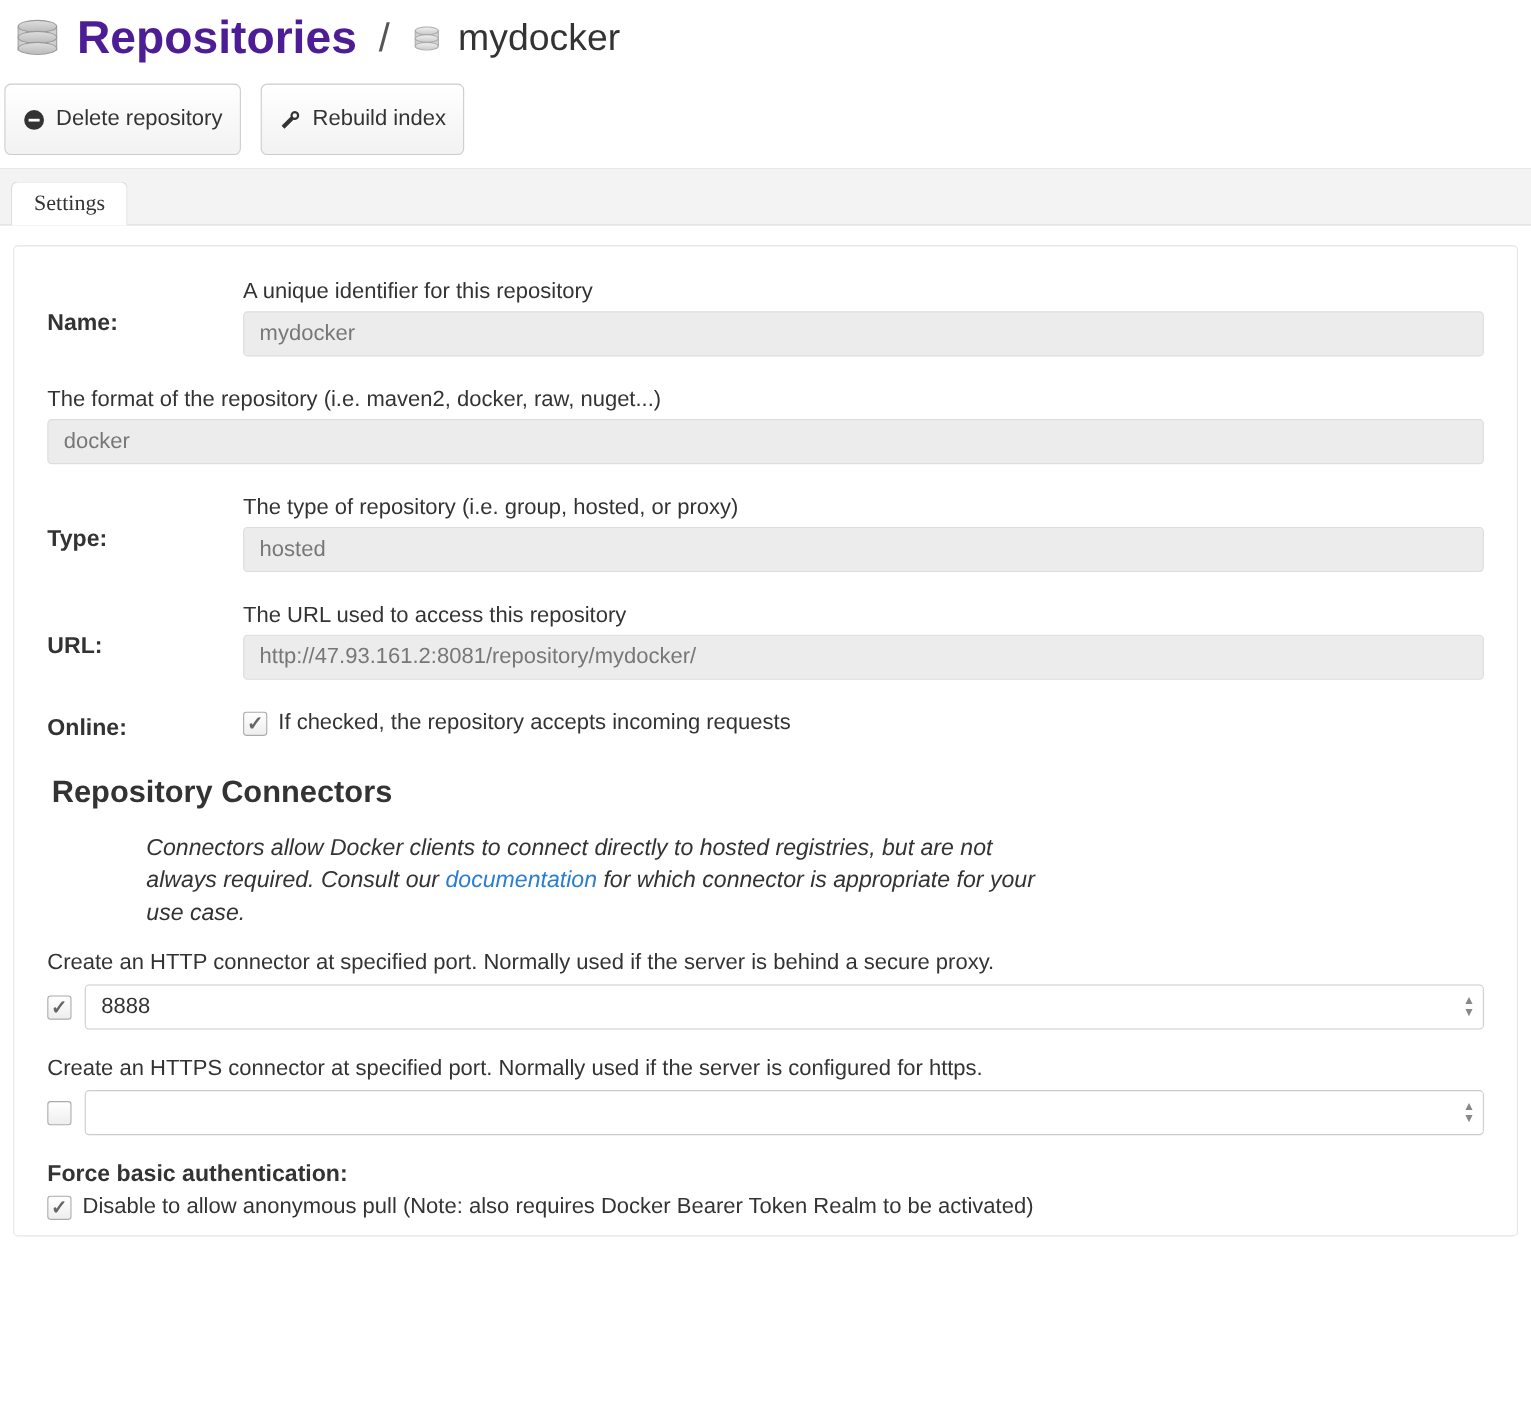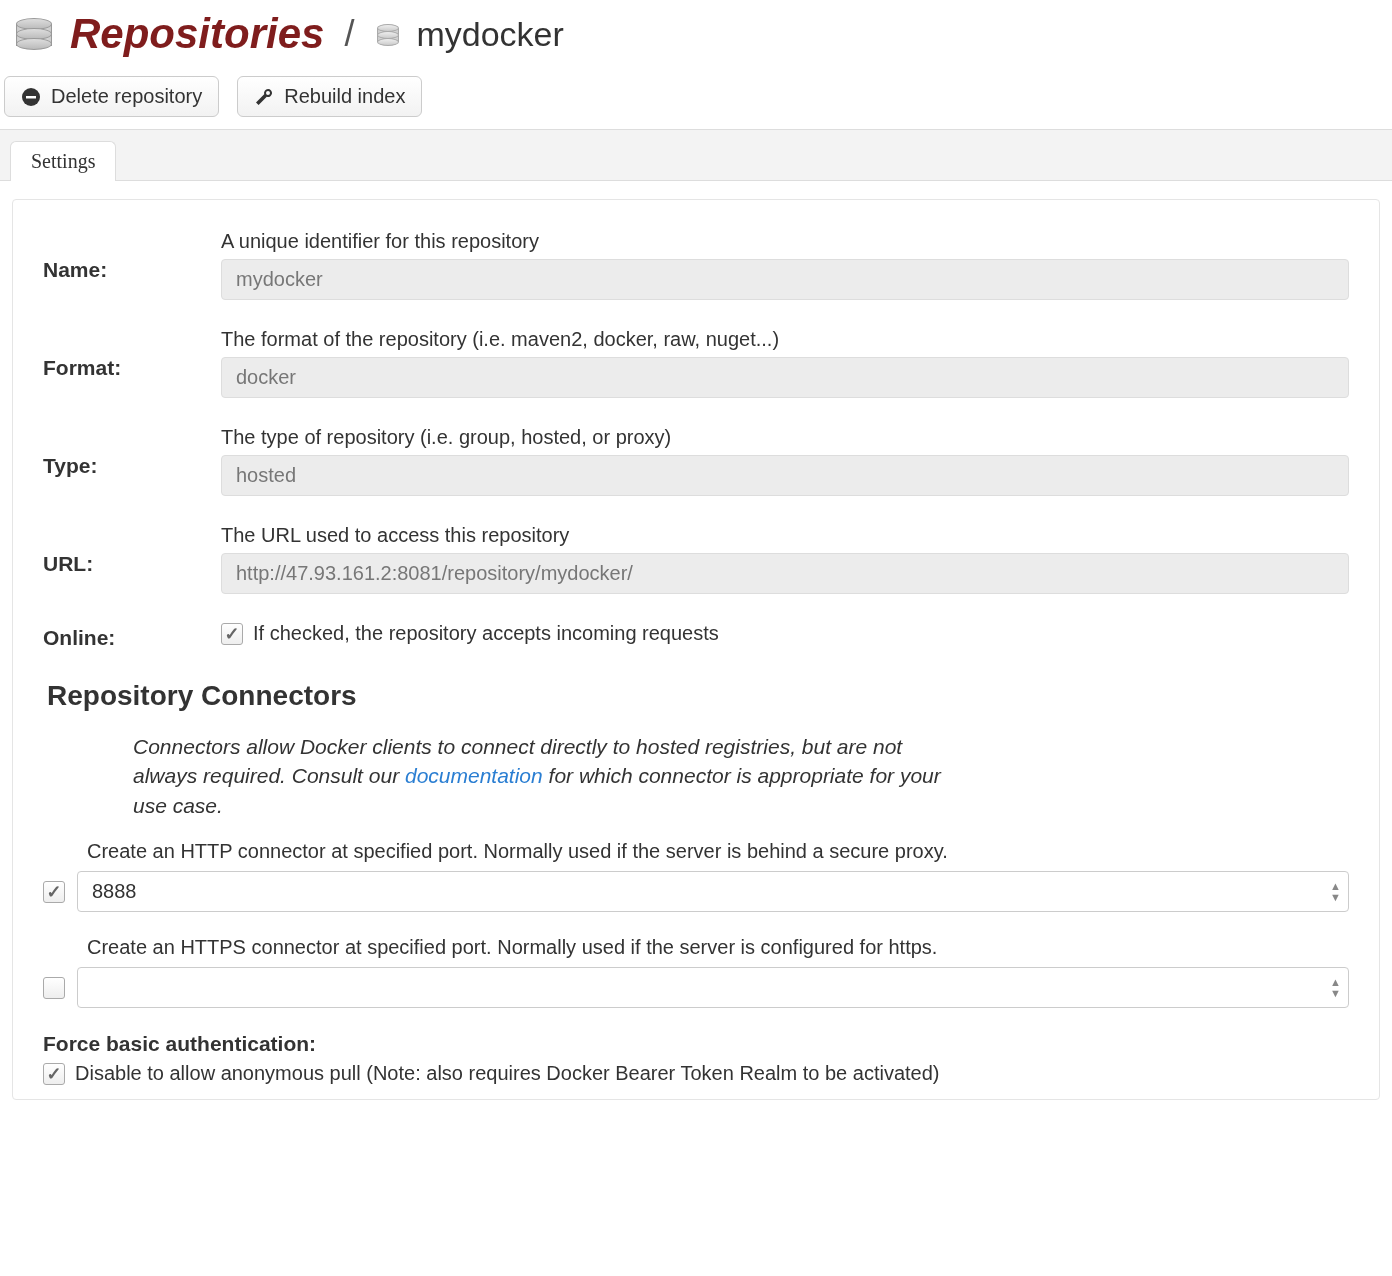--- a/index.html
+++ b/index.html
@@ -54,36 +54,35 @@
   background:linear-gradient(to bottom,#eee,#ccc);
   border:1px solid #aaa;
   border-radius:50%/50%;
 }
 .db-icon-small .disk.d1 { top:4px; }
 .db-icon-small .disk.d2 { top:11px; }
 .db-icon-small .disk.d3 { top:18px; }
 .page-title {
   font-size:42px;
   font-weight:700;
-  color:#7f1d1d;
-  font-style:italic;
+  color:#4c1d95;
 }
 .crumb-sep { font-size:36px; color:#555; font-weight:300; margin: 0 6px;}
 .crumb-name { font-size:34px; color:#333; font-weight:400; }
 .toolbar {
   display:flex;
   gap:18px;
   padding:0 4px 12px 4px;
   border-bottom:1px solid #ddd;
 }
 .btn {
   display:flex;
   align-items:center;
   gap:10px;
-  padding:8px 16px;
+  padding:20px 16px;
   background:linear-gradient(to bottom,#fff,#f2f2f2);
   border:1px solid #ccc;
   border-radius:6px;
   font-size:20px;
   color:#333;
   cursor:pointer;
 }
 .tabbar {
   background:#f3f3f3;
   border-bottom:1px solid #ddd;
@@ -172,21 +171,20 @@
 }
 .section-desc a { color:#2a7ed2; text-decoration:none; }
 .sub-label {
   font-weight:700;
   font-size:21px;
   margin-bottom:6px;
 }
 .sub-help {
   font-size:20px;
   margin-bottom:8px;
-  margin-left:44px;
 }
 .port-row {
   display:flex;
   align-items:center;
   gap:12px;
   margin-bottom:24px;
 }
 .spinner {
   flex:1;
   position:relative;
@@ -257,21 +255,20 @@
 
   <div class="form-row">
     <div class="form-label">Name:</div>
     <div class="form-field">
       <div class="field-help">A unique identifier for this repository</div>
       <div class="ro-input">mydocker</div>
     </div>
   </div>
 
   <div class="form-row">
-    <div class="form-label">Format:</div>
     <div class="form-field">
       <div class="field-help">The format of the repository (i.e. maven2, docker, raw, nuget...)</div>
       <div class="ro-input">docker</div>
     </div>
   </div>
 
   <div class="form-row">
     <div class="form-label">Type:</div>
     <div class="form-field">
       <div class="field-help">The type of repository (i.e. group, hosted, or proxy)</div>

